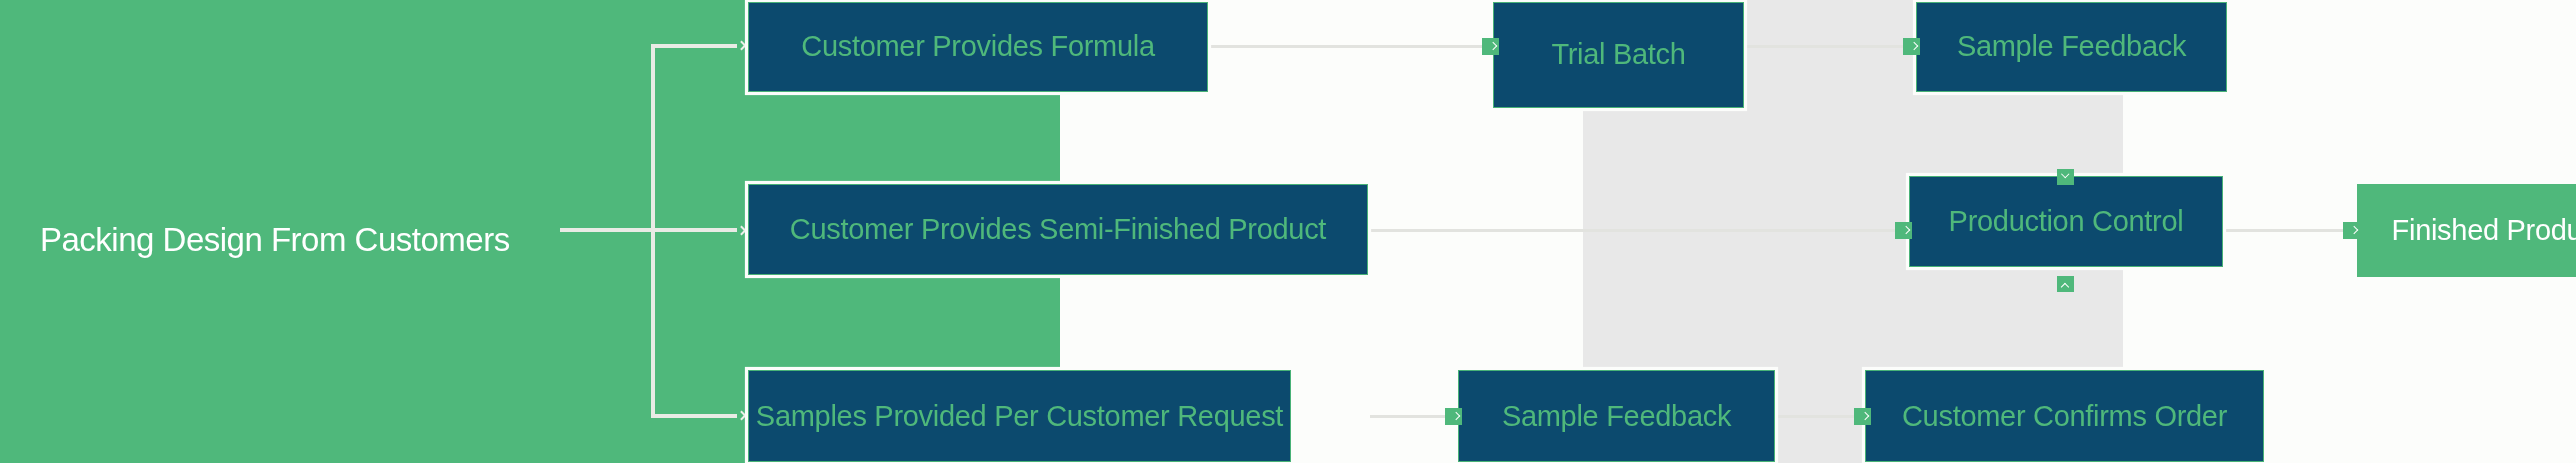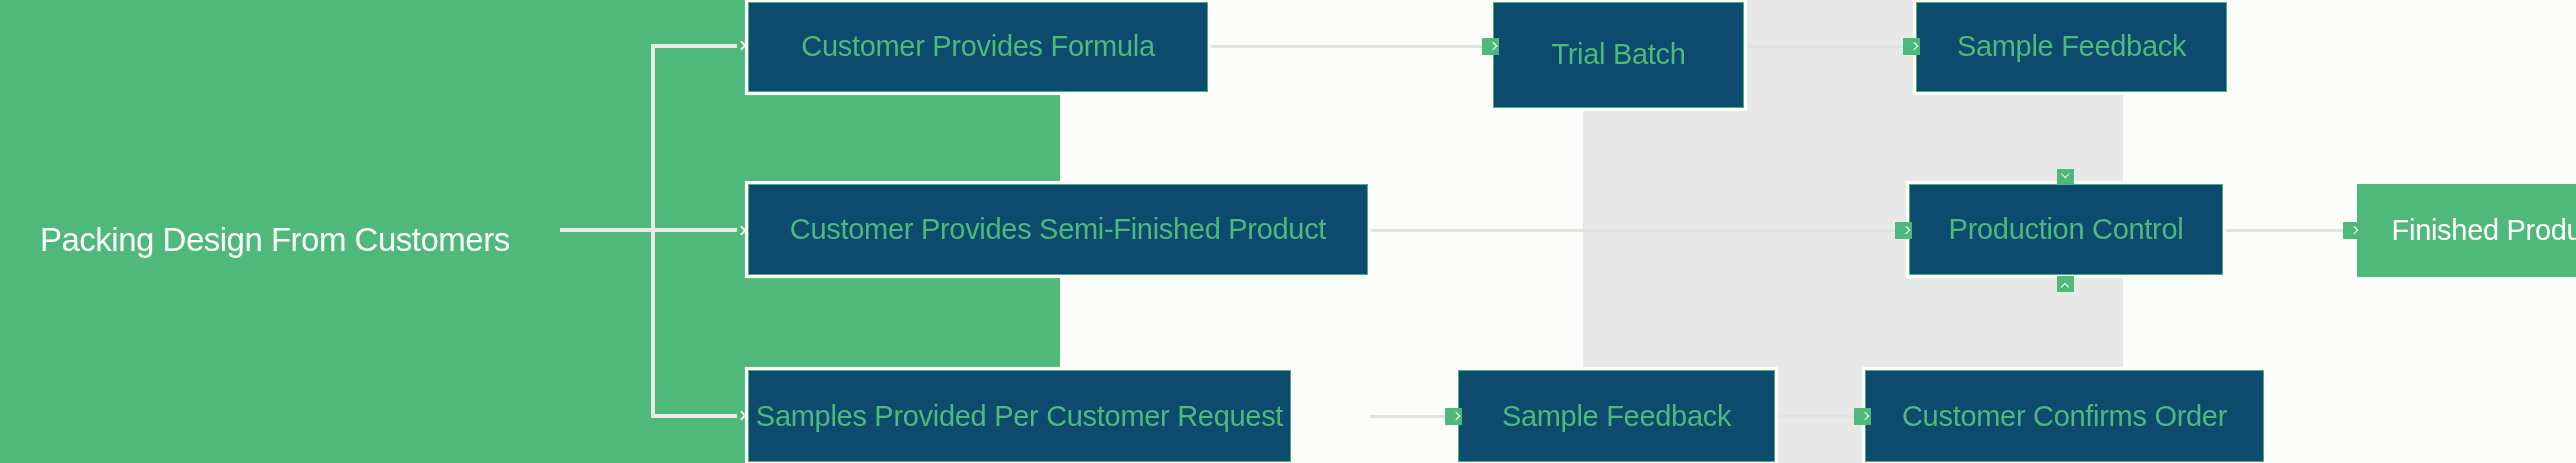--- a/index.html
+++ b/index.html
@@ -41,21 +41,21 @@
     color:#4FB87B;font-size:29px;font-weight:400;white-space:nowrap;
     box-shadow:0 0 0 3.1px #FCFDFB;box-sizing:border-box;letter-spacing:-0.3px;
   }
   .node.solid{
     background:#4FB87B;border:none;border-radius:0;color:#FFFFFF;box-shadow:none;
   }
   .n1{left:748px;top:1.5px;width:460px;height:90px;}
   .n2{left:1493px;top:1.5px;width:251px;height:106px;}
   .n3{left:1916px;top:1.5px;width:311px;height:90px;}
   .n4{left:748px;top:184px;width:620px;height:91px;}
-  .n5{left:1909px;top:184px;width:314px;height:91px;}
+  .n5{left:1909px;top:176px;width:314px;height:91px;}
   .n6{left:2357px;top:184px;width:282px;height:93px;}
   .n7{left:748px;top:370px;width:543px;height:92px;}
   .n8{left:1458px;top:370px;width:317px;height:92px;}
   .n9{left:1865px;top:370px;width:399px;height:92px;}
 
   
   .marker{position:absolute;width:16.5px;height:16.5px;background:#4FB87B;}
   .m1{left:1482px;top:38px;}
   .m2{left:1903px;top:38px;}
   .m3{left:1895px;top:222px;}

